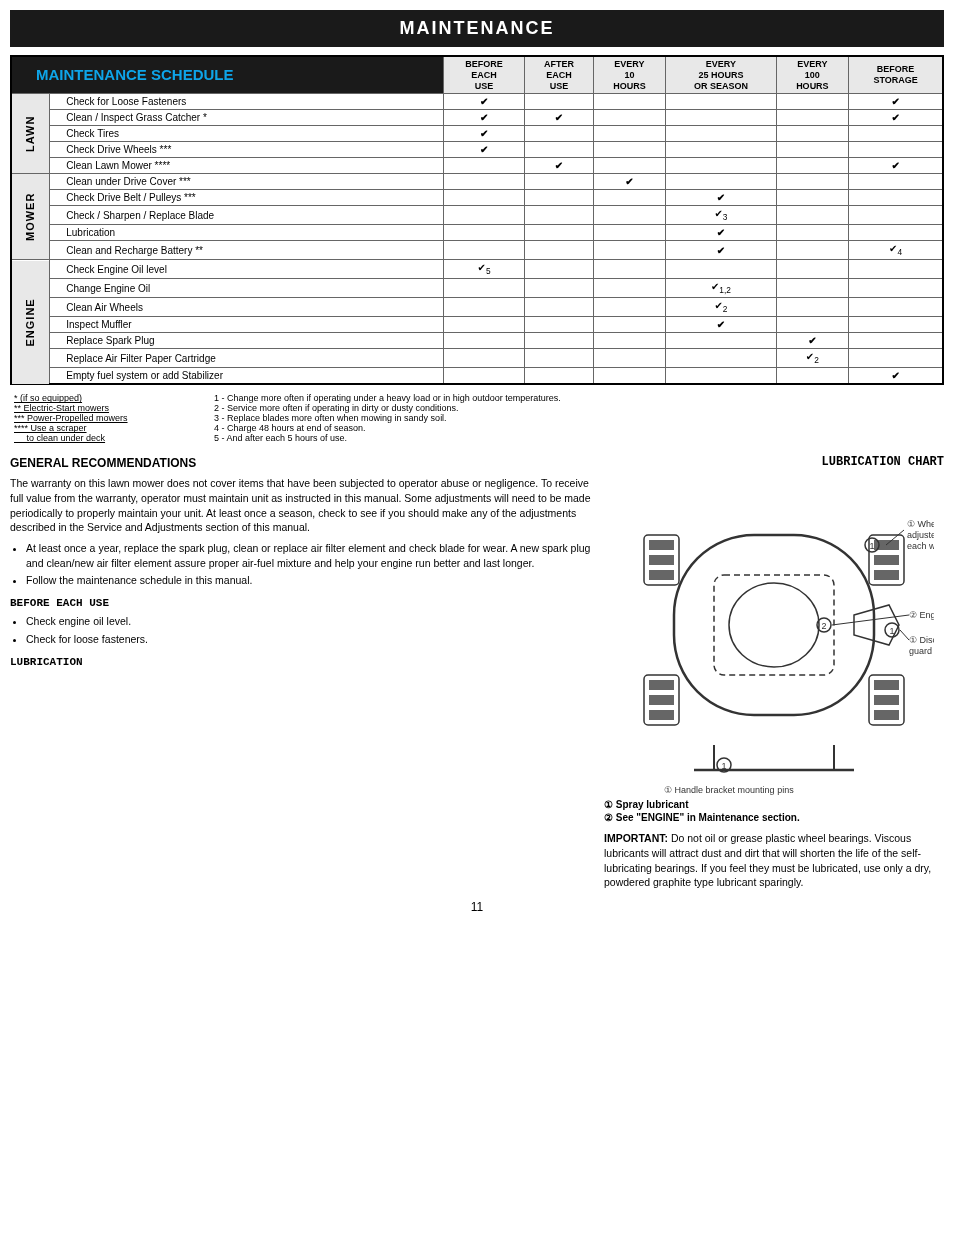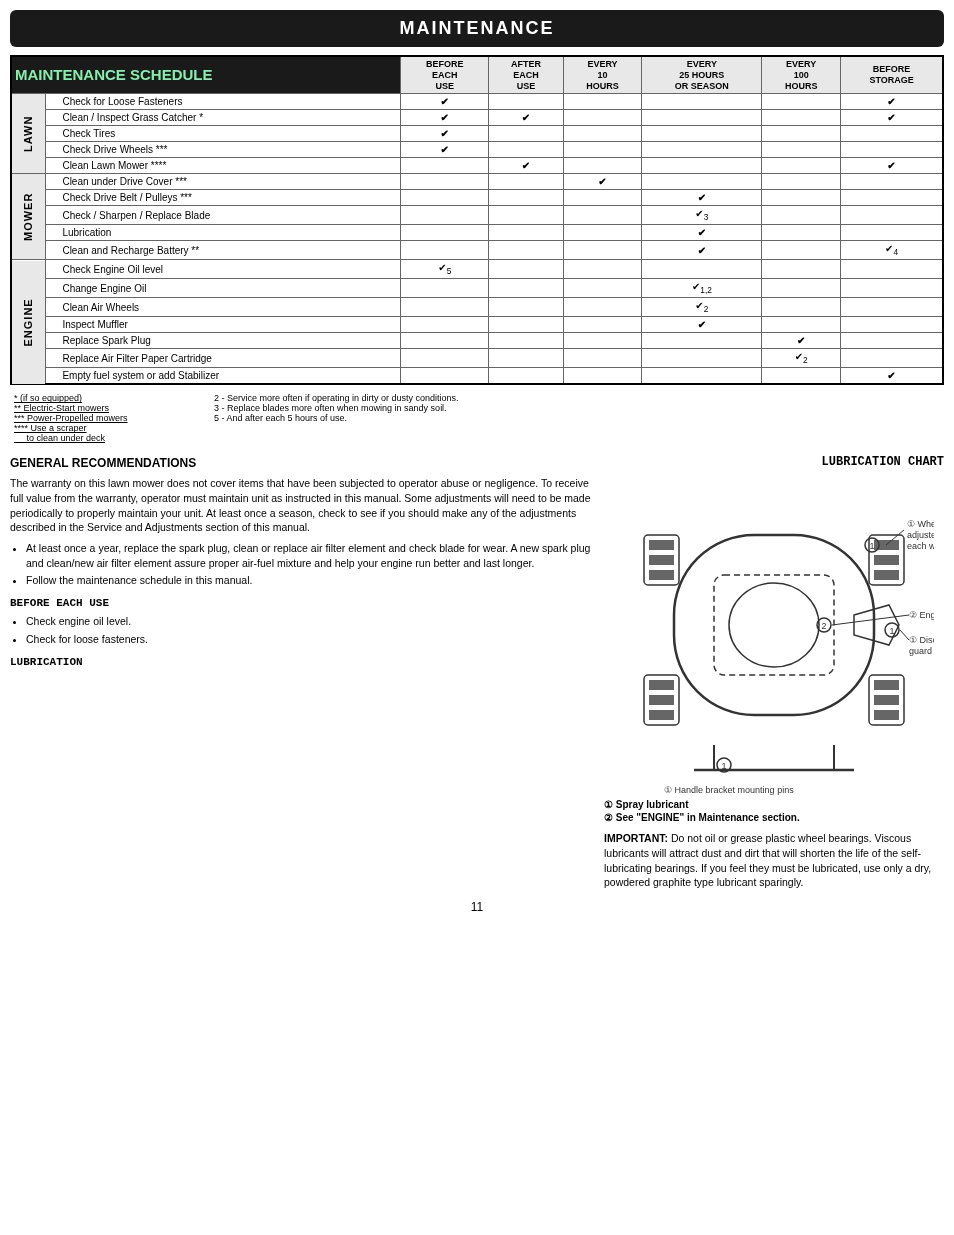--- a/index.html
+++ b/index.html
@@ -15,44 +15,43 @@
     
     .page-title-bar {
       background: #1a1a1a;
       color: #fff;
       text-align: center;
       font-size: 18px;
       font-weight: bold;
       letter-spacing: 2px;
       padding: 8px 0;
       margin-bottom: 8px;
-      border-radius: 6px;
     }
 
     
     .maintenance-table {
       width: 100%;
       border-collapse: collapse;
       border: 2px solid #000;
       margin-bottom: 8px;
     }
     .maintenance-table th, .maintenance-table td {
       border: 1px solid #666;
       padding: 2px 4px;
       text-align: center;
       font-size: 10px;
       vertical-align: middle;
     }
     .maintenance-table .header-title {
       background: #1a1a1a;
-      color: #86efac;
+      color: #0ea5e9;
       font-size: 16px;
       font-weight: bold;
       text-align: left;
-      padding: 6px 3px;
+      padding: 6px 24px;
       line-height: 1.2;
     }
     .maintenance-table .col-header {
       background: #e8e8e8;
       font-weight: bold;
       font-size: 9px;
       line-height: 1.2;
     }
     .maintenance-table .task-cell {
       text-align: left;
@@ -337,22 +336,24 @@
 
 <div class="footnotes">
   <div class="footnotes-left">
     <div>* (if so equipped)</div>
     <div>** Electric-Start mowers</div>
     <div>*** Power-Propelled mowers</div>
     <div>**** Use a scraper</div>
     <div>&nbsp;&nbsp;&nbsp;&nbsp;&nbsp;to clean under deck</div>
   </div>
   <div class="footnotes-right">
+    <div>1 - Change more often if operating under a heavy load or in high outdoor temperatures.</div>
     <div>2 - Service more often if operating in dirty or dusty conditions.</div>
     <div>3 - Replace blades more often when mowing in sandy soil.</div>
+    <div>4 - Charge 48 hours at end of season.</div>
     <div>5 - And after each 5 hours of use.</div>
   </div>
 </div>
 
 <div class="bottom-section">
 
   <div class="general-recs">
     <h3>GENERAL RECOMMENDATIONS</h3>
     <p>The warranty on this lawn mower does not cover items that have been subjected to operator abuse or negligence.  To receive full value from the warranty, operator must maintain unit as instructed in this manual. Some adjustments will need to be made periodically to properly maintain your unit. At least once a season, check to see if you should make any of the adjustments described in the Service and Adjustments section of this manual.</p>
     <ul>

